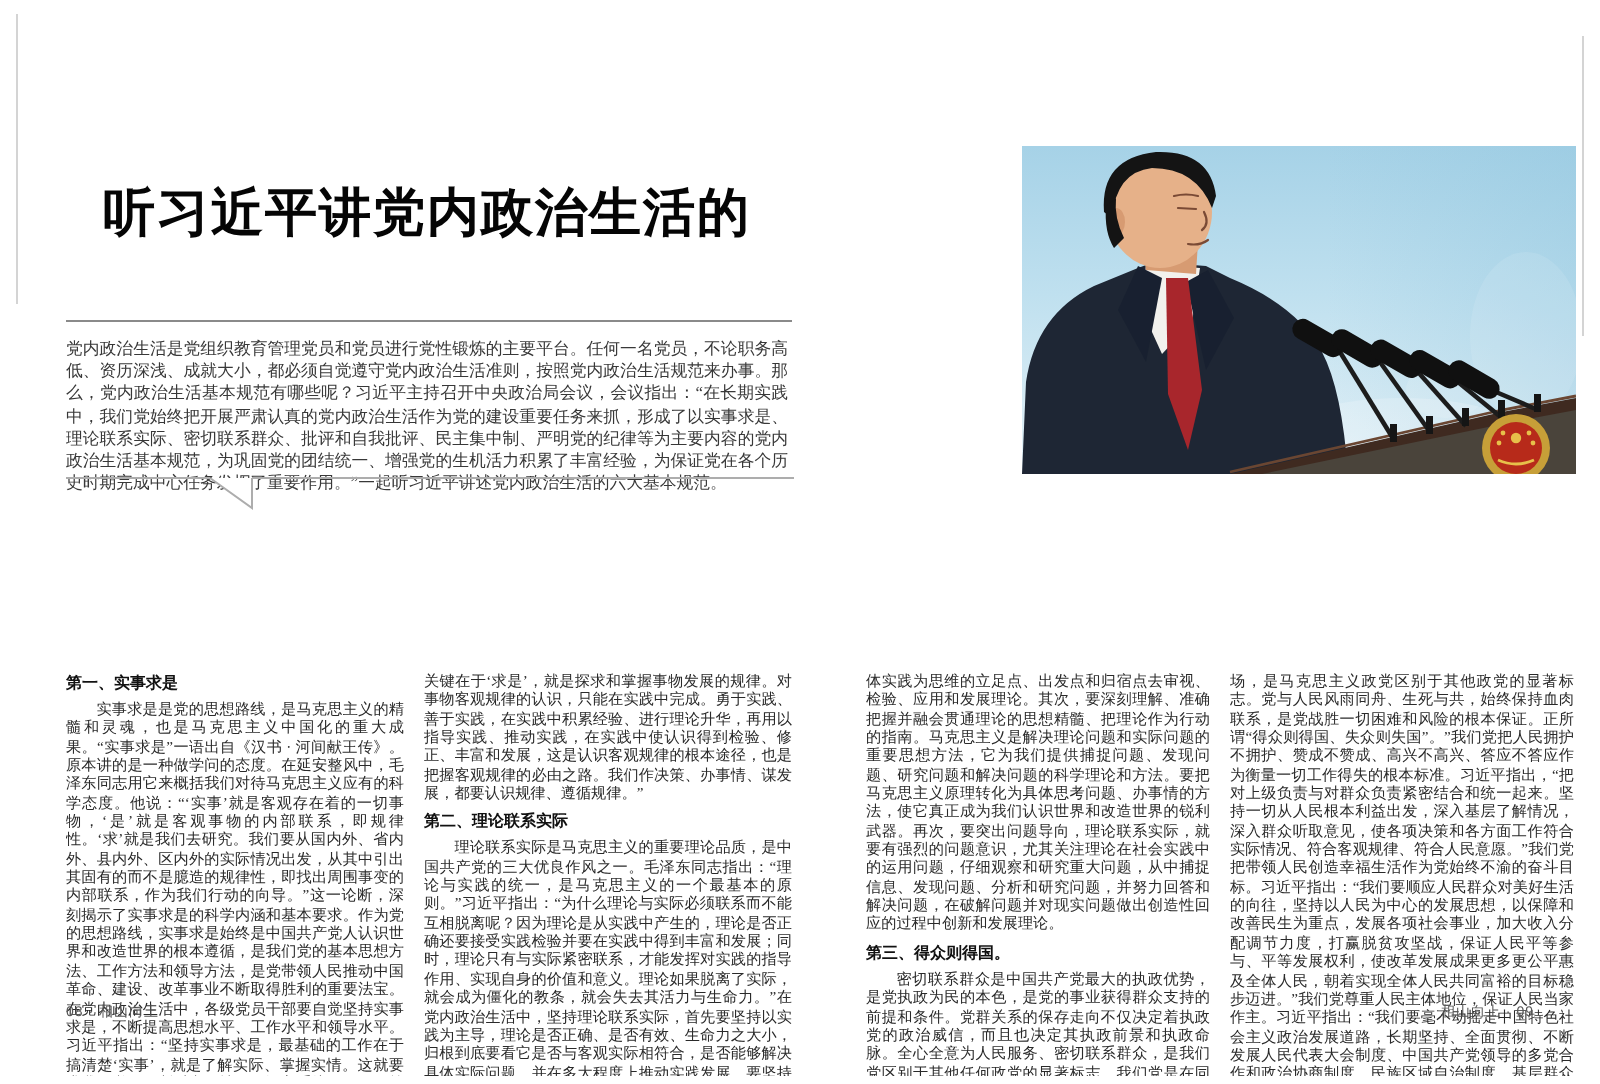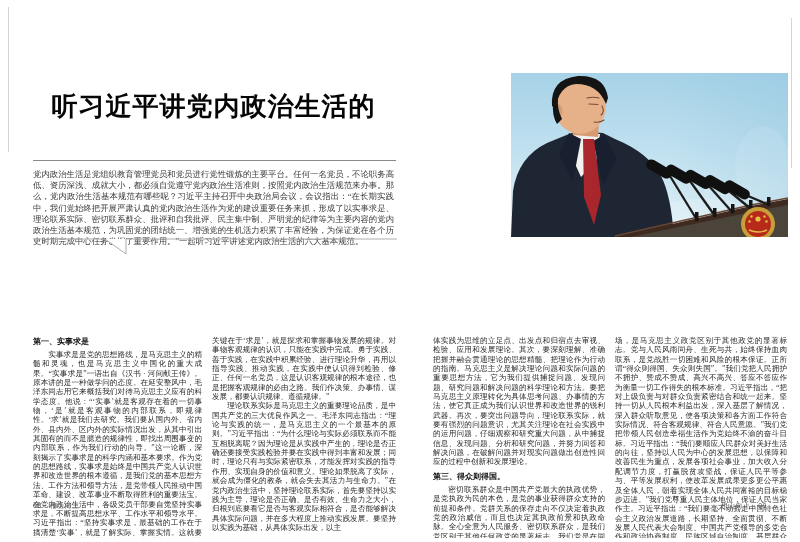--- a/index.html
+++ b/index.html
@@ -78,21 +78,22 @@
     <path d="M72,1 L93,16 L93,1" stroke="#adadad" stroke-width="1" fill="#ffffff"></path>
     <path d="M93,1 L364,1" stroke="#adadad" stroke-width="1" fill="none"></path>
   </svg>
 
   <div class="col col1">
     <h3>第一、实事求是</h3>
     <p class="indent">实事求是是党的思想路线，是马克思主义的精髓和灵魂，也是马克思主义中国化的重大成果。“实事求是”一语出自《汉书 · 河间献王传》。原本讲的是一种做学问的态度。在延安整风中，毛泽东同志用它来概括我们对待马克思主义应有的科学态度。他说：“‘实事’就是客观存在着的一切事物，‘是’就是客观事物的内部联系，即规律性。‘求’就是我们去研究。我们要从国内外、省内外、县内外、区内外的实际情况出发，从其中引出其固有的而不是臆造的规律性，即找出周围事变的内部联系，作为我们行动的向导。”这一论断，深刻揭示了实事求是的科学内涵和基本要求。作为党的思想路线，实事求是始终是中国共产党人认识世界和改造世界的根本遵循，是我们党的基本思想方法、工作方法和领导方法，是党带领人民推动中国革命、建设、改革事业不断取得胜利的重要法宝。在党内政治生活中，各级党员干部要自觉坚持实事求是，不断提高思想水平、工作水平和领导水平。习近平指出：“坚持实事求是，最基础的工作在于搞清楚‘实事’，就是了解实际、掌握实情。这就要求我们必须不断对实际情况作深入系统而不是粗枝大叶的调查研究，使思想、行动、决策符合客观实际。”习近平强调：“坚持实事求是，</p>
   </div>
 
   <div class="col col2">
-    <p>关键在于‘求是’，就是探求和掌握事物发展的规律。对事物客观规律的认识，只能在实践中完成。勇于实践、善于实践，在实践中积累经验、进行理论升华，再用以指导实践、推动实践，在实践中使认识得到检验、修正、任何一名党员，这是认识客观规律的根本途径，也是把握客观规律的必由之路。我们作决策、办事情、谋发展，都要认识规律、遵循规律。”</p>
+    <p>关键在于‘求是’，就是探求和掌握事物发展的规律。对事物客观规律的认识，只能在实践中完成。勇于实践、善于实践，在实践中积累经验、进行理论升华，再用以指导实践、推动实践，在实践中使认识得到检验、修正、丰富和发展，这是认识客观规律的根本途径，也是把握客观规律的必由之路。我们作决策、办事情、谋发展，都要认识规律、遵循规律。”</p>
+    <h3 class="mid">第二、理论联系实际</h3>
     <p class="indent">理论联系实际是马克思主义的重要理论品质，是中国共产党的三大优良作风之一。毛泽东同志指出：“理论与实践的统一，是马克思主义的一个最基本的原则。”习近平指出：“为什么理论与实际必须联系而不能互相脱离呢？因为理论是从实践中产生的，理论是否正确还要接受实践检验并要在实践中得到丰富和发展；同时，理论只有与实际紧密联系，才能发挥对实践的指导作用、实现自身的价值和意义。理论如果脱离了实际，就会成为僵化的教条，就会失去其活力与生命力。”在党内政治生活中，坚持理论联系实际，首先要坚持以实践为主导，理论是否正确、是否有效、生命力之大小，归根到底要看它是否与客观实际相符合，是否能够解决具体实际问题，并在多大程度上推动实践发展。要坚持以实践为基础，从具体实际出发，以主</p>
   </div>
 
   <div class="footer fl">08 · 相山向上</div>
 </section>
 
 <section>
 
   <svg class="photo" viewBox="0 0 277 164">
     <defs>

